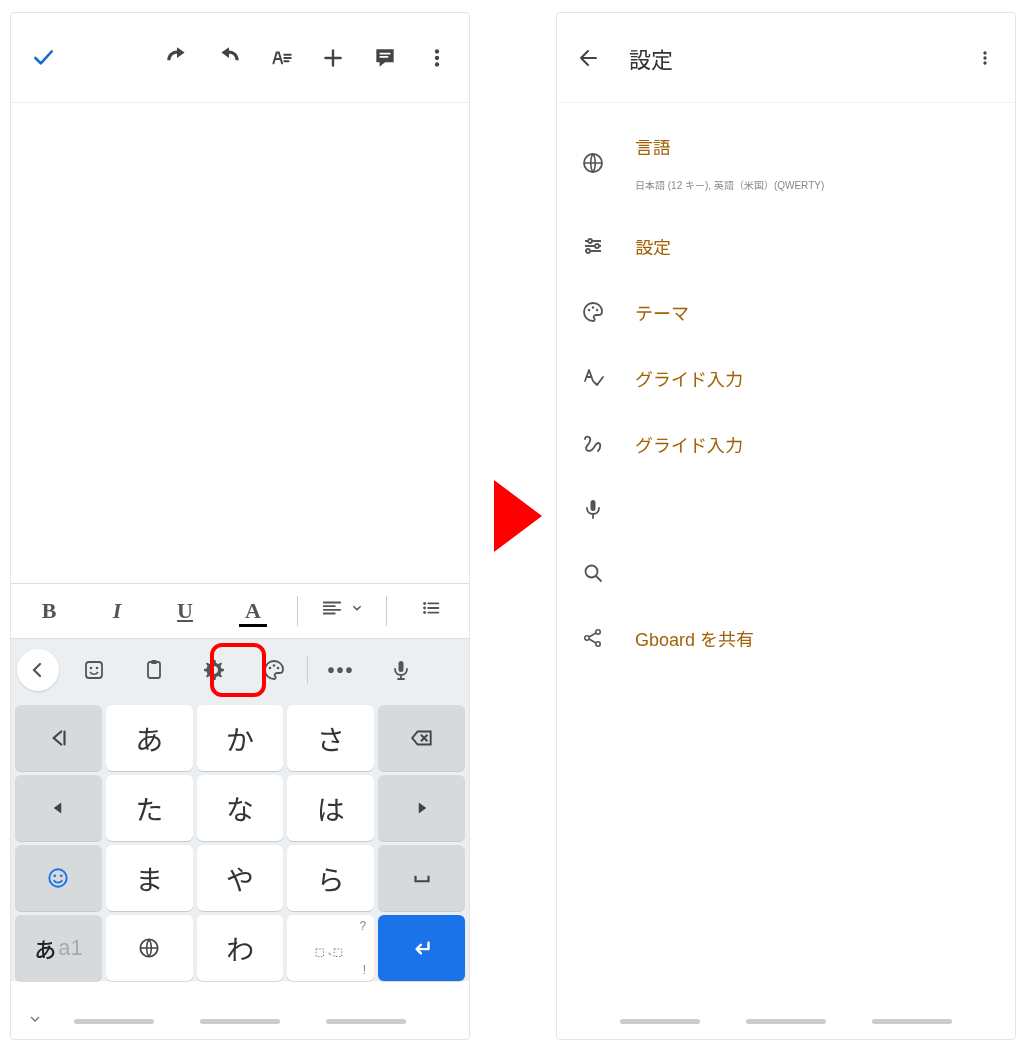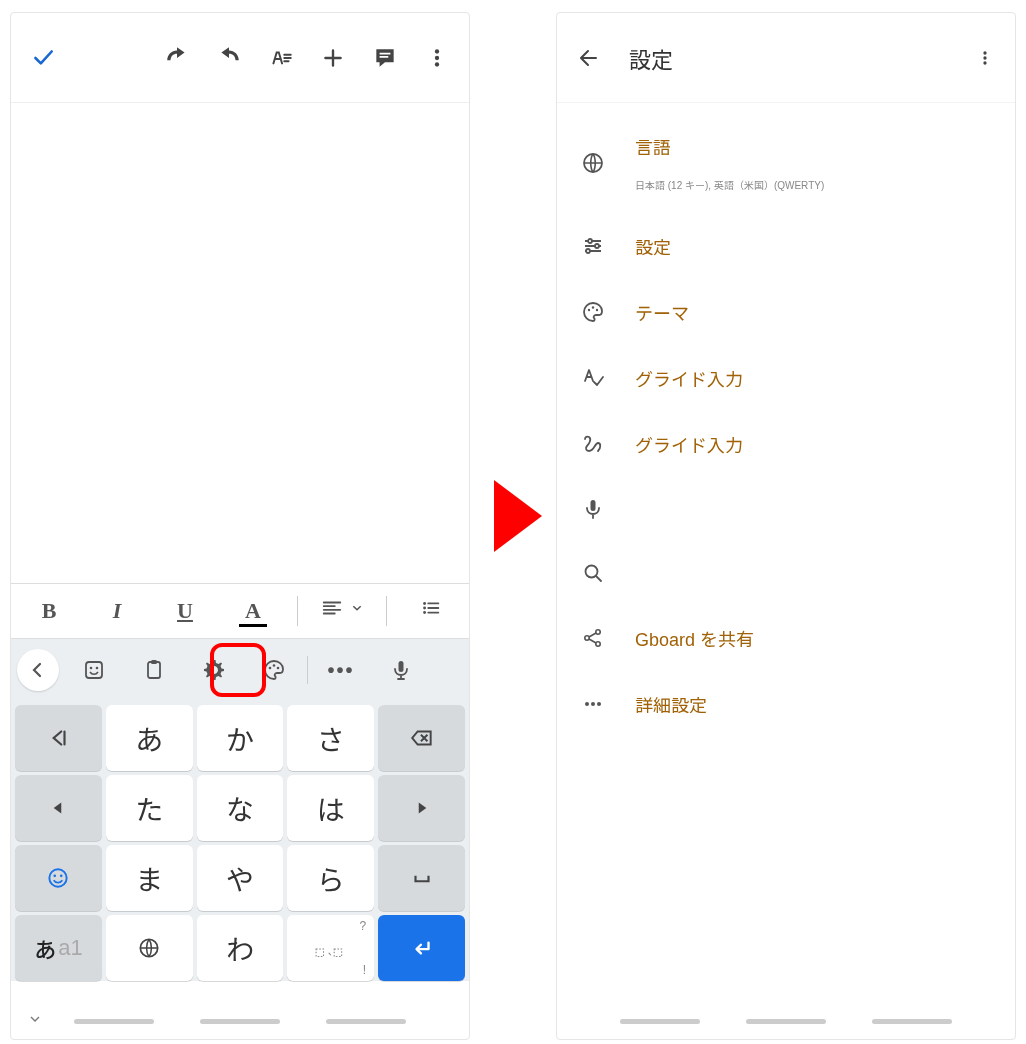--- a/index.html
+++ b/index.html
@@ -491,32 +491,20 @@
             <circle cx="17" cy="6" r="2.2" stroke="currentColor" stroke-width="1.6" fill="none"></circle>
             <circle cx="17" cy="18" r="2.2" stroke="currentColor" stroke-width="1.6" fill="none"></circle>
             <path d="M8 11 L15 7 M8 13 L15 17" stroke="currentColor" stroke-width="1.6"></path>
           </svg>
         </div>
       <div class="stext">
           <div class="label">Gboard を共有</div>
         </div>
     </div>
 
-    <div class="srow">
-      <div class="sicon">
-          <svg viewBox="0 0 24 24">
-            <circle cx="6" cy="12" r="2" fill="currentColor"></circle>
-            <circle cx="12" cy="12" r="2" fill="currentColor"></circle>
-            <circle cx="18" cy="12" r="2" fill="currentColor"></circle>
-          </svg>
-        </div>
-      <div class="stext">
-          <div class="label">詳細設定</div>
-        </div>
-    </div>
 
   </div>
 
   <div class="navbar">
     <div class="navitem"></div>
     <div class="navitem"></div>
     <div class="navitem"></div>
   </div>
 </div>
 

